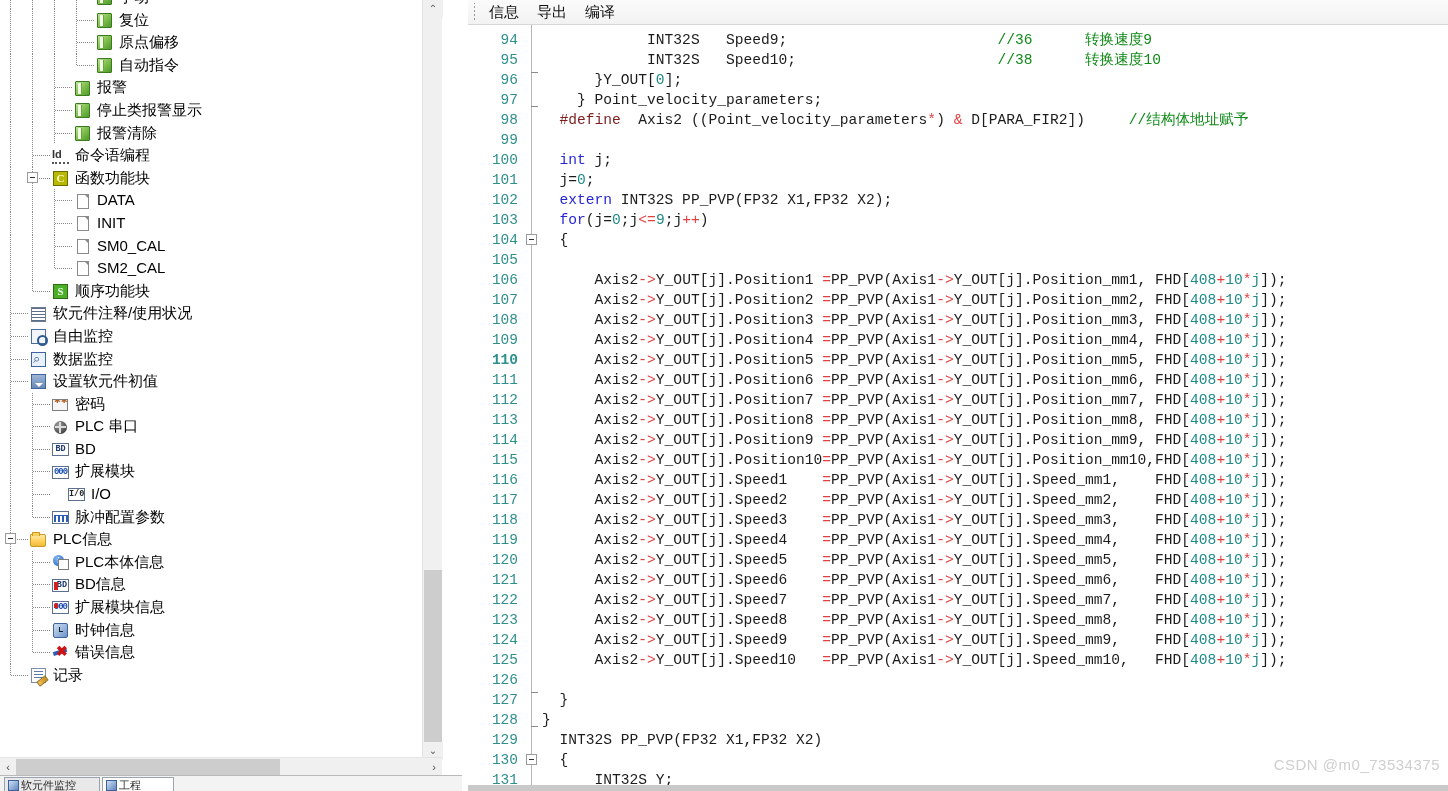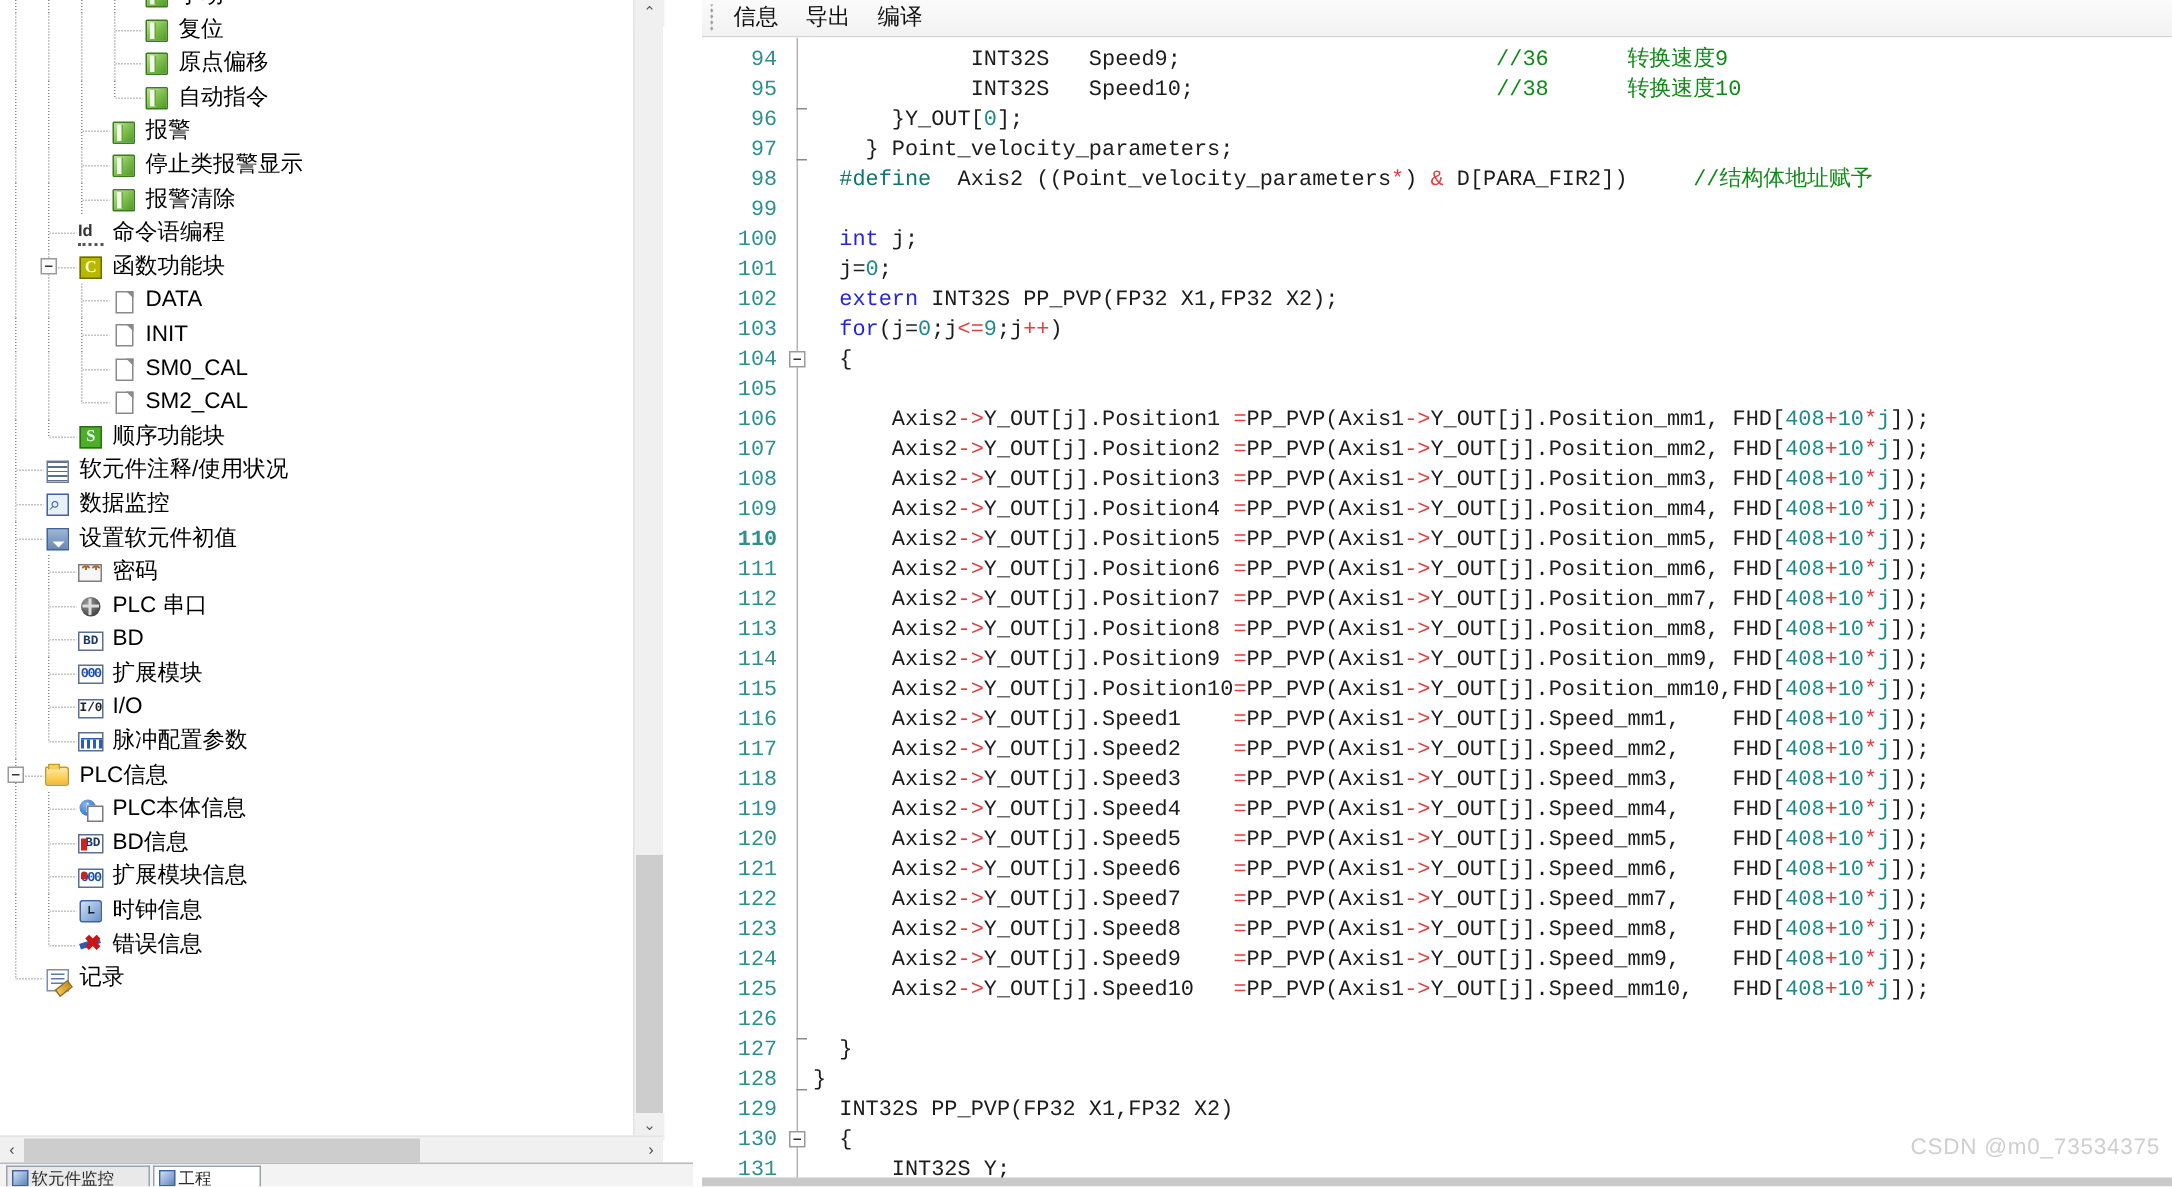--- a/index.html
+++ b/index.html
@@ -400,21 +400,21 @@
   .fold::before {
     content:""; position:absolute; left:2px; top:4px; width:5px; height:1px; background:#333;
   }
   .foldend {
     position: absolute; left: 7px; width: 6px; height: 1px; background: #8c8c8c;
   }
   .kw  { color: #2626d6; font-weight: normal; }
   .num { color: #1f8a8a; }
   .op  { color: #e04040; }
   .cmt { color: #108a18; }
-  .pre { color: #0f766e; }
+  .pre { color: #7f1d1d; }
 
   #watermark {
     position: absolute; right: 8px; bottom: 18px;
     font-size: 15px; color: #cfcfcf;
     font-family: "Liberation Sans", sans-serif;
     letter-spacing: 0.5px;
   }
   #editor-bottombar {
     position: absolute; left: 0; bottom: 0; width: 980px; height: 6px;
     background: #c9c9c9;
@@ -607,20 +607,30 @@
               <span class="ico-lines" style="display: block;"></span>
             </span>
             <span class="lbl">软元件注释/使用状况</span>
           </div>
           <div class="tree-row">
             <div class="guides">
               <div class="vline" style="left: 10px;"></div>
               <div class="elbow" style="left: 11px; width: 18px;"></div>
             </div>
             <span class="icon" style="margin-left: 30px;">
+              <span class="ico-monitor" style="display: block;"></span>
+            </span>
+            <span class="lbl">自由监控</span>
+          </div>
+          <div class="tree-row">
+            <div class="guides">
+              <div class="vline" style="left: 10px;"></div>
+              <div class="elbow" style="left: 11px; width: 18px;"></div>
+            </div>
+            <span class="icon" style="margin-left: 30px;">
               <span class="ico-monitor2" style="display: block;"></span>
             </span>
             <span class="lbl">数据监控</span>
           </div>
           <div class="tree-row">
             <div class="guides">
               <div class="vline" style="left: 10px;"></div>
               <div class="elbow" style="left: 11px; width: 18px;"></div>
             </div>
             <span class="icon" style="margin-left: 30px;">
@@ -671,21 +681,21 @@
               <span class="ico-ext" style="display: block;">000</span>
             </span>
             <span class="lbl">扩展模块</span>
           </div>
           <div class="tree-row">
             <div class="guides">
               <div class="vline" style="left: 10px;"></div>
               <div class="vline" style="left: 32px;"></div>
               <div class="elbow" style="left: 33px; width: 18px;"></div>
             </div>
-            <span class="icon" style="margin-left: 52px;">
+            <span class="icon" style="margin-left: 68px;">
               <span class="ico-io" style="display: block;">I/0</span>
             </span>
             <span class="lbl">I/O</span>
           </div>
           <div class="tree-row">
             <div class="guides">
               <div class="vline" style="left: 10px;"></div>
               <div class="halfv" style="left: 32px;"></div>
               <div class="elbow" style="left: 33px; width: 18px;"></div>
             </div>

